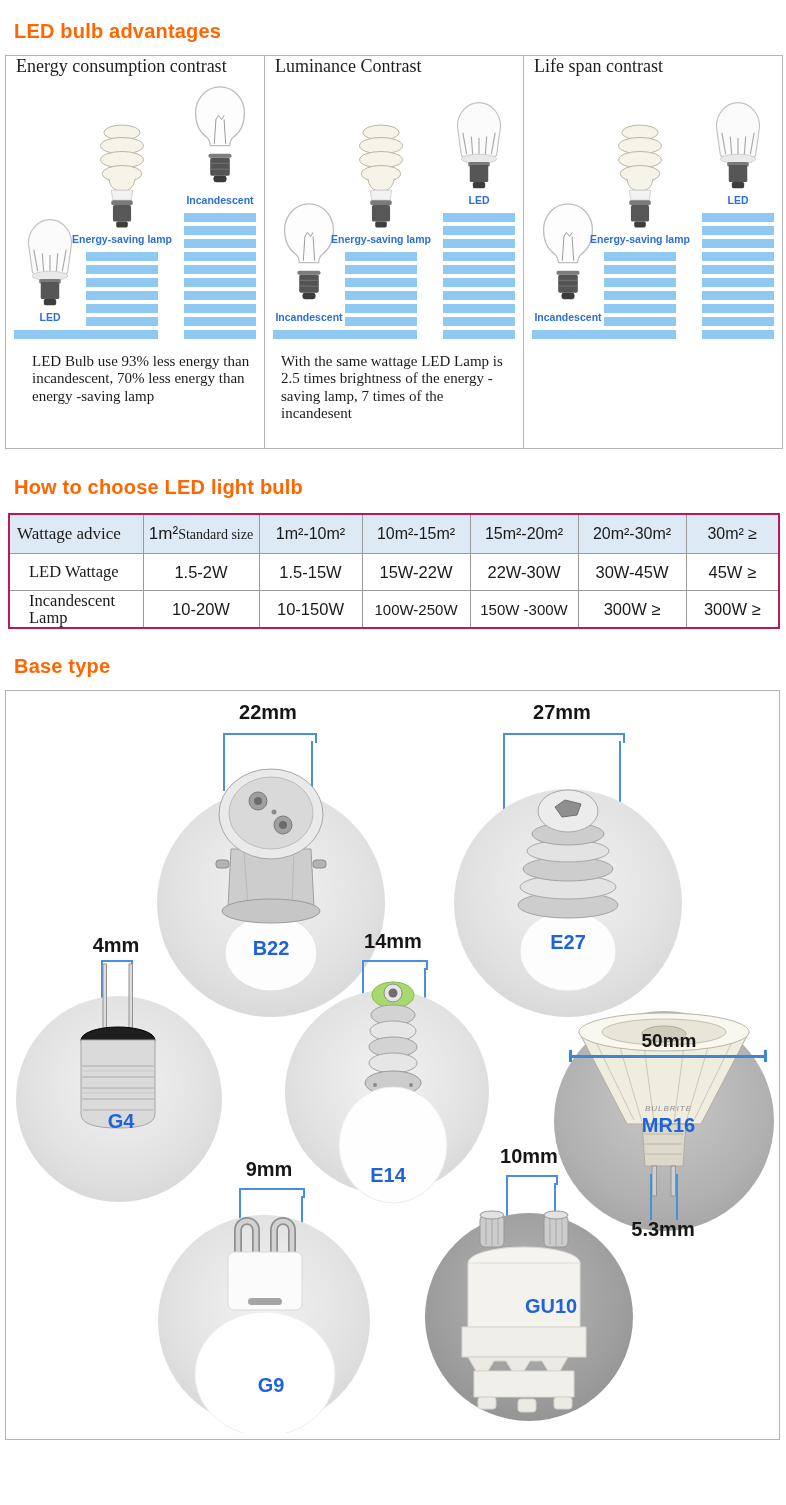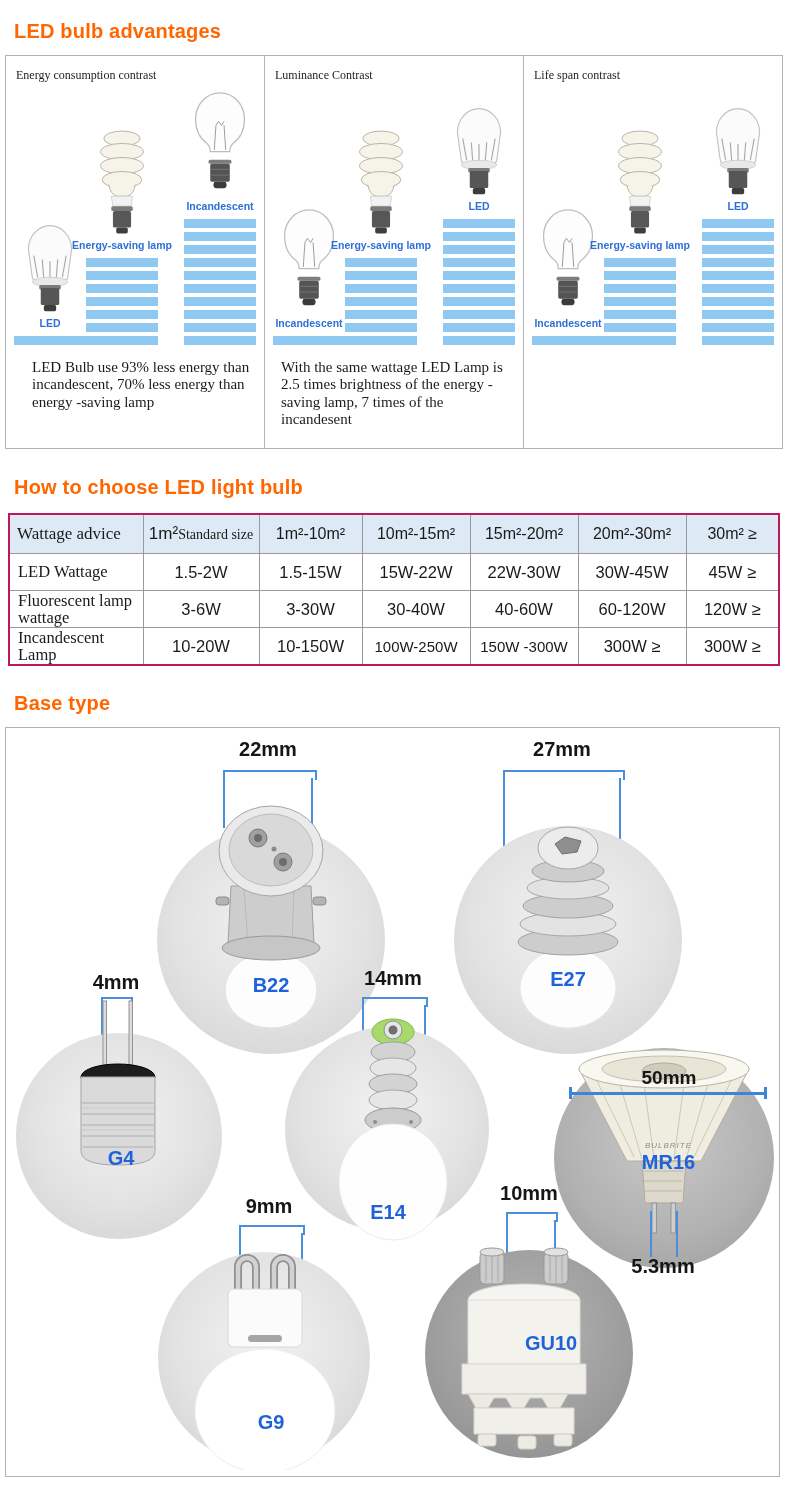--- a/index.html
+++ b/index.html
@@ -3,34 +3,34 @@
 <meta charset="utf-8">
 <style>
   html,body{margin:0;padding:0;background:#fff;}
   body{width:786px;height:1505px;position:relative;font-family:"Liberation Sans",sans-serif;overflow:hidden;}
   .heading{color:#ff6600;font-weight:bold;font-size:20px;margin:0 0 0 14px;letter-spacing:.2px;}
   #h1{padding-top:20px;}
   
   .strip{display:flex;width:776px;margin:12px 0 0 5px;border:1px solid #b3b3b3;background:#fff;}
   .panel{width:258px;height:392px;position:relative;border-right:1px solid #b3b3b3;}
   .panel:last-child{border-right:none;}
-  .panel-title{font-family:"Liberation Serif",serif;font-size:12px;color:#1d1d1d;margin:12px 8px 0 10px;white-space:nowrap;}
+  .panel-title{font-family:"Liberation Serif",serif;font-size:18px;color:#1d1d1d;margin:0 8px 0 10px;white-space:nowrap;}
   .chart{position:relative;height:262px;}
   .col{position:absolute;bottom:0;width:72px;display:flex;flex-direction:column;align-items:center;}
   .col .bars{width:100%;}
   .bar{height:9px;margin-top:4px;background:#8fc9f1;}
   .blabel{color:#2e6fd6;font-weight:bold;font-size:10.5px;text-align:center;white-space:nowrap;margin:2px 0 3px;}
   .c1{left:8px;} .c2{left:80px;} .c3{left:178px;}
   .caption{font-family:"Liberation Serif",serif;font-size:15px;line-height:1.16;color:#1b1b1b;padding:14px 8px 0 26px;}
   
   table{border-collapse:collapse;width:770px;margin:14px 0 0 8px;border:2px solid #be185d;table-layout:fixed;}
   th,td{border:1px solid #9a9a9a;text-align:center;color:#1a1a1a;padding:0 2px;overflow:hidden;}
   thead th{background:#dde9f5;height:38px;font-weight:normal;}
   tbody td{height:36px;font-size:16.5px;}
-  .rowlabel{font-family:"Liberation Serif",serif;text-align:left;padding-left:8px;font-size:16.5px;line-height:1.05;}
+  .rowlabel{font-family:"Liberation Serif",serif;text-align:left;padding-left:19px;font-size:16.5px;line-height:1.05;}
   .h-serif{font-family:"Liberation Serif",serif;font-size:17px;}
   .h-sans{font-size:16px;}
   .h-main{font-size:17px;}
   .h-sub{font-family:"Liberation Serif",serif;font-size:14px;}
   
   .basebox{position:relative;width:773px;height:748px;margin:12px 0 16px 5px;border:1px solid #b3b3b3;background:#fff;overflow:hidden;}
   .bgroup{position:absolute;}
   .pcircle{position:absolute;border-radius:50%;}
   .light{background:radial-gradient(circle at 50% 42%,#f2f2f2 0%,#e2e2e2 55%,#cfcfcf 100%);}
   .mid{background:radial-gradient(circle at 50% 40%,#c9c9c9 0%,#b1b1b1 60%,#9a9a9a 100%);}
@@ -259,29 +259,20 @@
     <tr>
       <td class="rowlabel">LED Wattage</td>
       <td>1.5-2W</td>
       <td>1.5-15W</td>
       <td>15W-22W</td>
       <td>22W-30W</td>
       <td>30W-45W</td>
       <td>45W ≥</td>
     </tr>
     <tr>
-      <td class="rowlabel">Fluorescent lamp wattage</td>
-      <td>3-6W</td>
-      <td>3-30W</td>
-      <td>30-40W</td>
-      <td>40-60W</td>
-      <td>60-120W</td>
-      <td>120W ≥</td>
-    </tr>
-    <tr>
       <td class="rowlabel">Incandescent Lamp</td>
       <td>10-20W</td>
       <td>10-150W</td>
       <td style="font-size:15px">100W-250W</td>
       <td style="font-size:15px">150W -300W</td>
       <td>300W ≥</td>
       <td>300W ≥</td>
     </tr>
   </tbody>
 </table>

